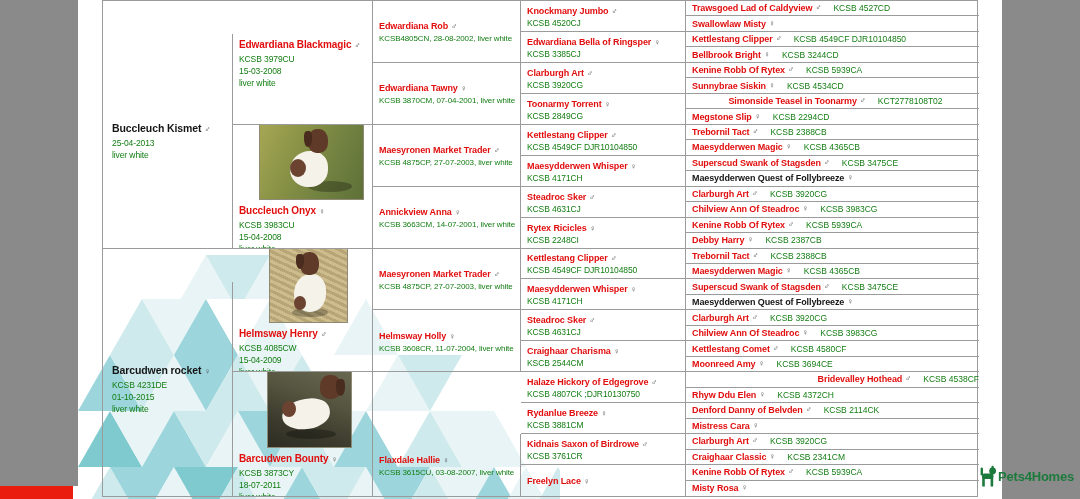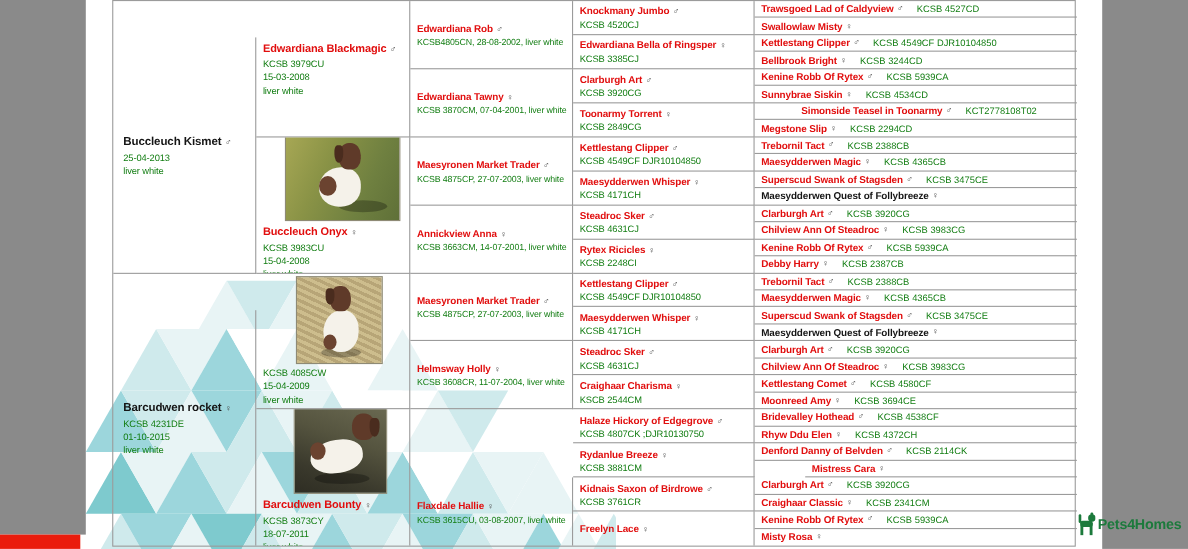--- a/index.html
+++ b/index.html
@@ -155,20 +155,21 @@
         <div class="meta">liver white</div>
       </div>
       <div class="cell gen-2" style="grid-area: 17 / 2 / span 8;">
         <div class="photo photo-hay">
           <div class="dog-shadow"></div>
           <div class="dog-body"></div>
           <div class="dog-patch"></div>
           <div class="dog-head"></div>
           <div class="dog-ear"></div>
         </div>
+        <div class="name-line"><span class="dog-name red">Helmsway Henry</span><span class="gender">♂</span></div>
         <div class="meta">KCSB 4085CW</div>
         <div class="meta">15-04-2009</div>
         <div class="meta">liver white</div>
       </div>
       <div class="cell gen-2" style="grid-area: 25 / 2 / span 8; border-bottom: none;">
         <div class="photo photo-wood">
           <div class="dog-shadow"></div>
           <div class="dog-body"></div>
           <div class="dog-patch"></div>
           <div class="dog-head"></div>
@@ -428,42 +429,42 @@
           <span class="reg inline">KCSB 4580CF</span>
         </div>
       </div>
       <div class="cell gen-5" style="grid-area: 24 / 5 / span 1; border-right: none;">
         <div class="name-line">
           <span class="dog-name red">Moonreed Amy</span>
           <span class="gender">♀</span>
           <span class="reg inline">KCSB 3694CE</span>
         </div>
       </div>
-      <div class="cell gen-5" style="grid-area: 25 / 5 / span 1; border-right: none;">
+      <div class="cell gen-5" style="grid-area: 25 / 5 / span 1; border-right: none; justify-content: flex-end;">
         <div class="name-line">
           <span class="dog-name red">Bridevalley Hothead</span>
           <span class="gender">♂</span>
           <span class="reg inline">KCSB 4538CF</span>
         </div>
       </div>
       <div class="cell gen-5" style="grid-area: 26 / 5 / span 1; border-right: none;">
         <div class="name-line">
           <span class="dog-name red">Rhyw Ddu Elen</span>
           <span class="gender">♀</span>
           <span class="reg inline">KCSB 4372CH</span>
         </div>
       </div>
       <div class="cell gen-5" style="grid-area: 27 / 5 / span 1; border-right: none;">
         <div class="name-line">
           <span class="dog-name red">Denford Danny of Belvden</span>
           <span class="gender">♂</span>
           <span class="reg inline">KCSB 2114CK</span>
         </div>
       </div>
-      <div class="cell gen-5" style="grid-area: 28 / 5 / span 1; border-right: none; margin-left: 46px;">
+      <div class="cell gen-5" style="grid-area: 28 / 5 / span 1; border-right: none;">
         <div class="name-line">
           <span class="dog-name red">Mistress Cara</span>
           <span class="gender">♀</span>
         </div>
       </div>
       <div class="cell gen-5" style="grid-area: 29 / 5 / span 1; border-right: none;">
         <div class="name-line">
           <span class="dog-name red">Clarburgh Art</span>
           <span class="gender">♂</span>
           <span class="reg inline">KCSB 3920CG</span>

